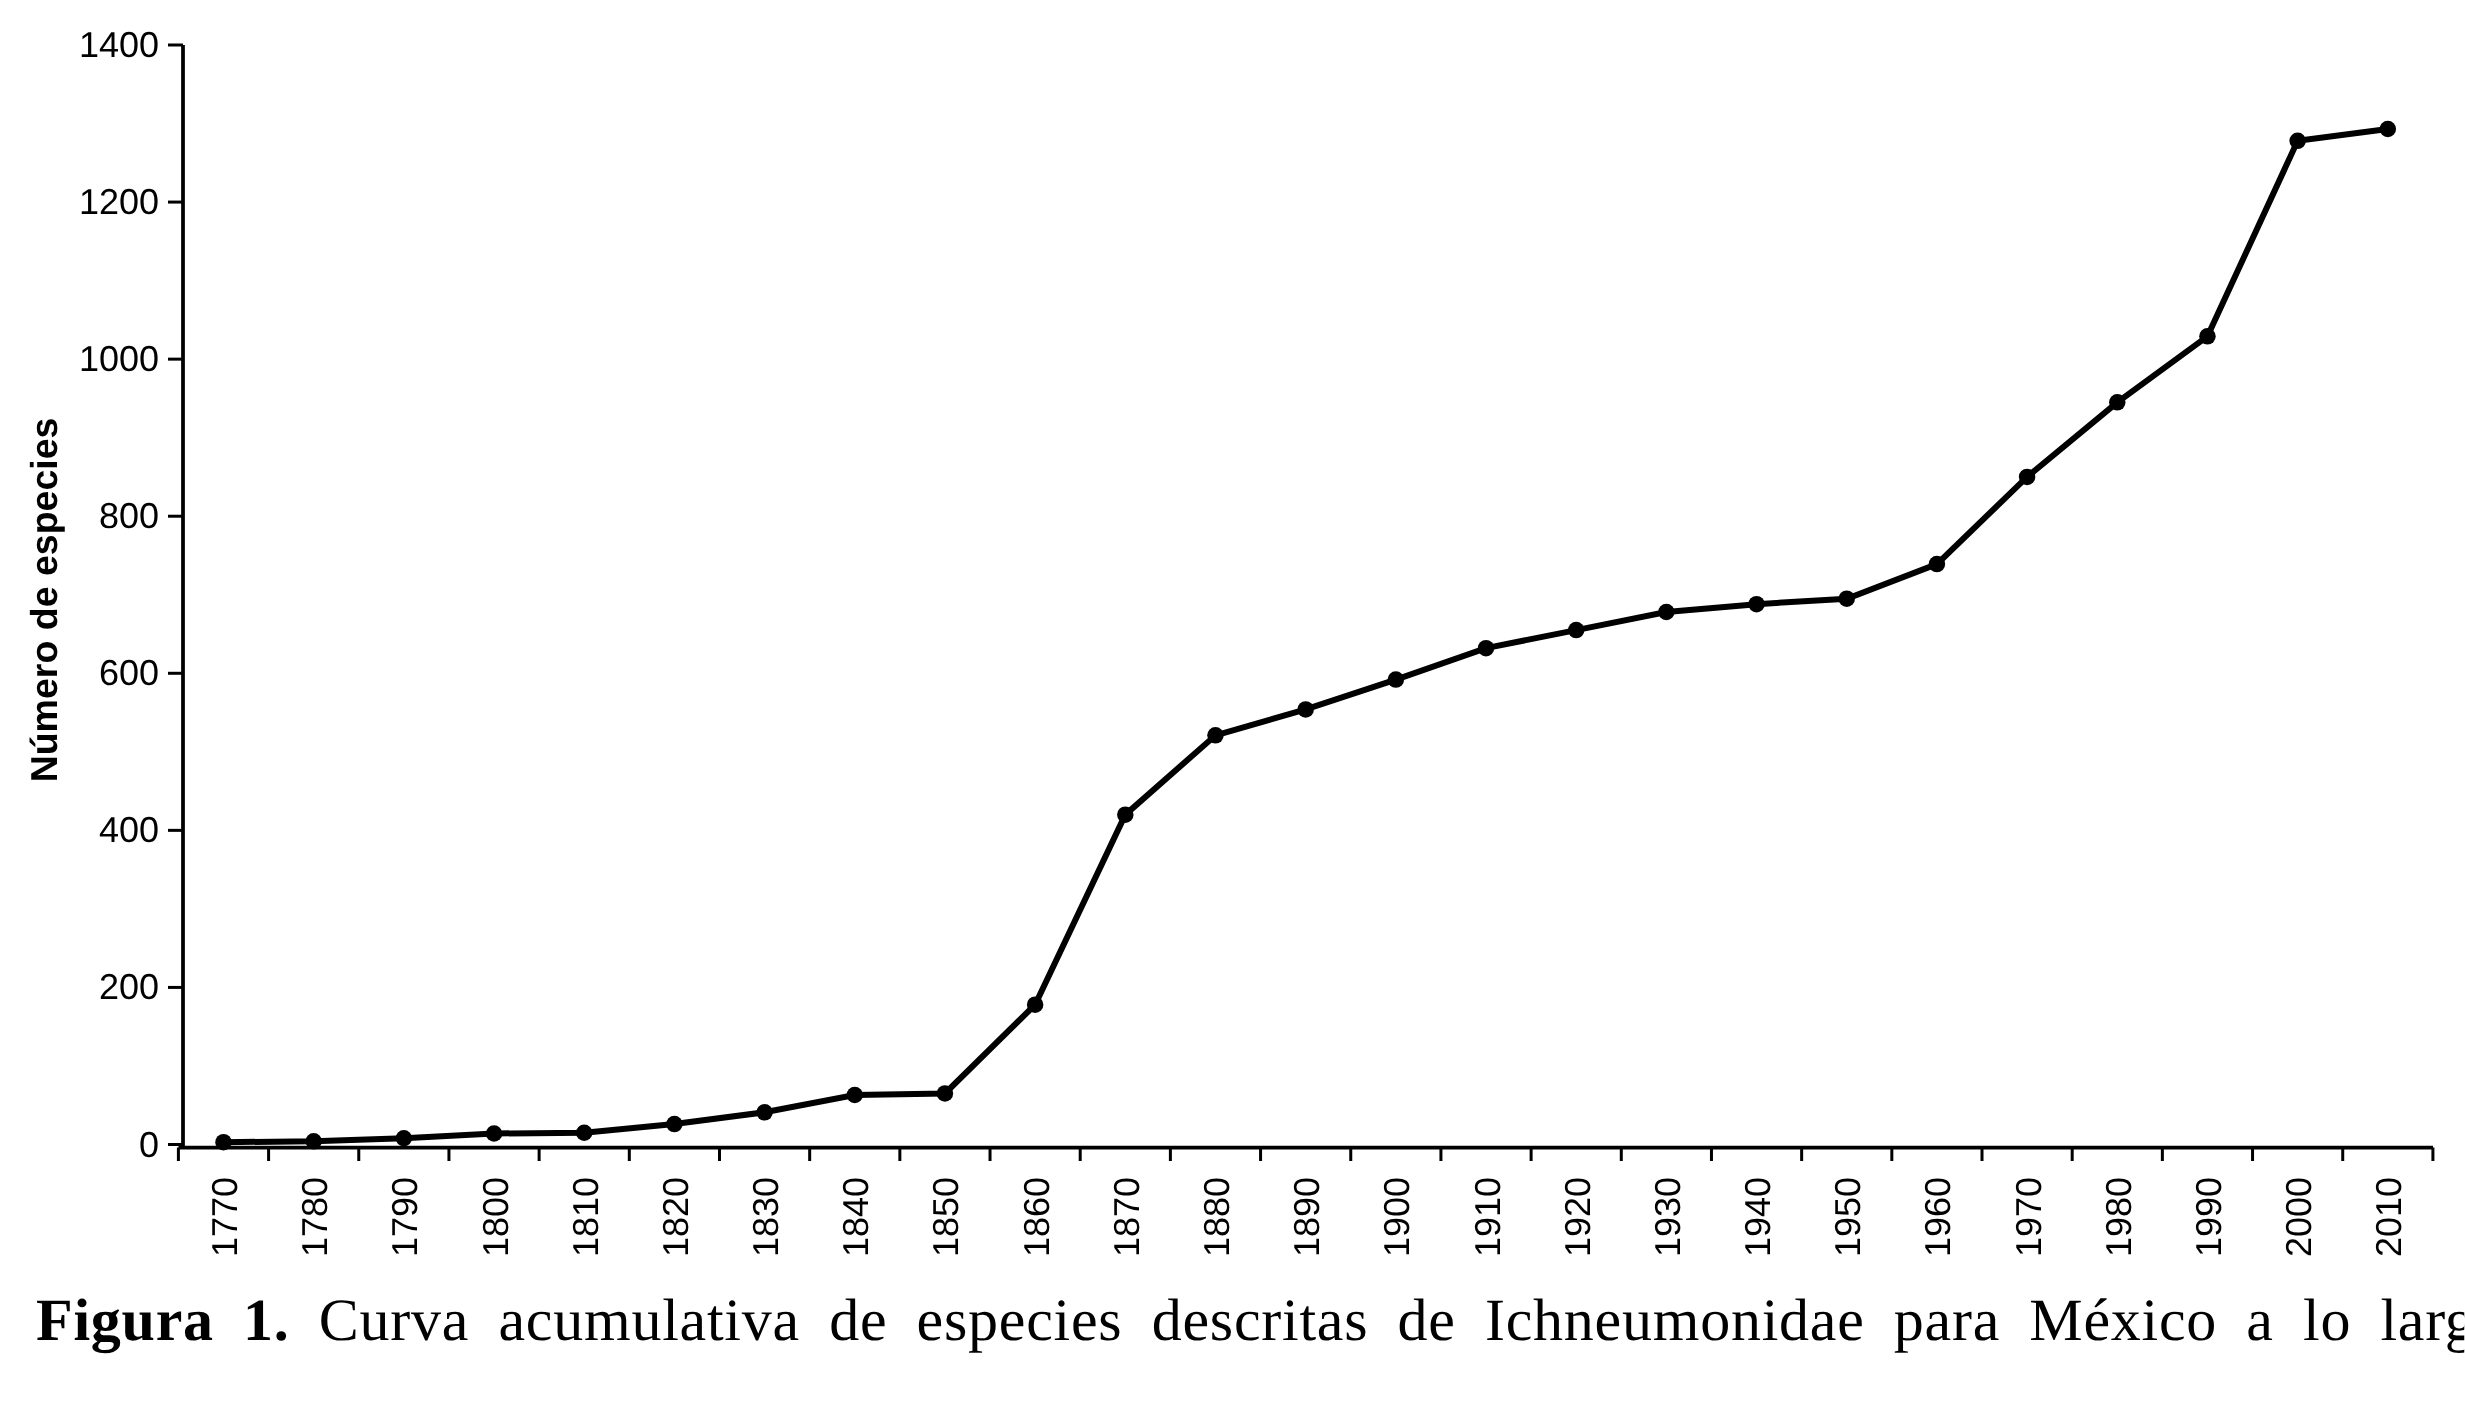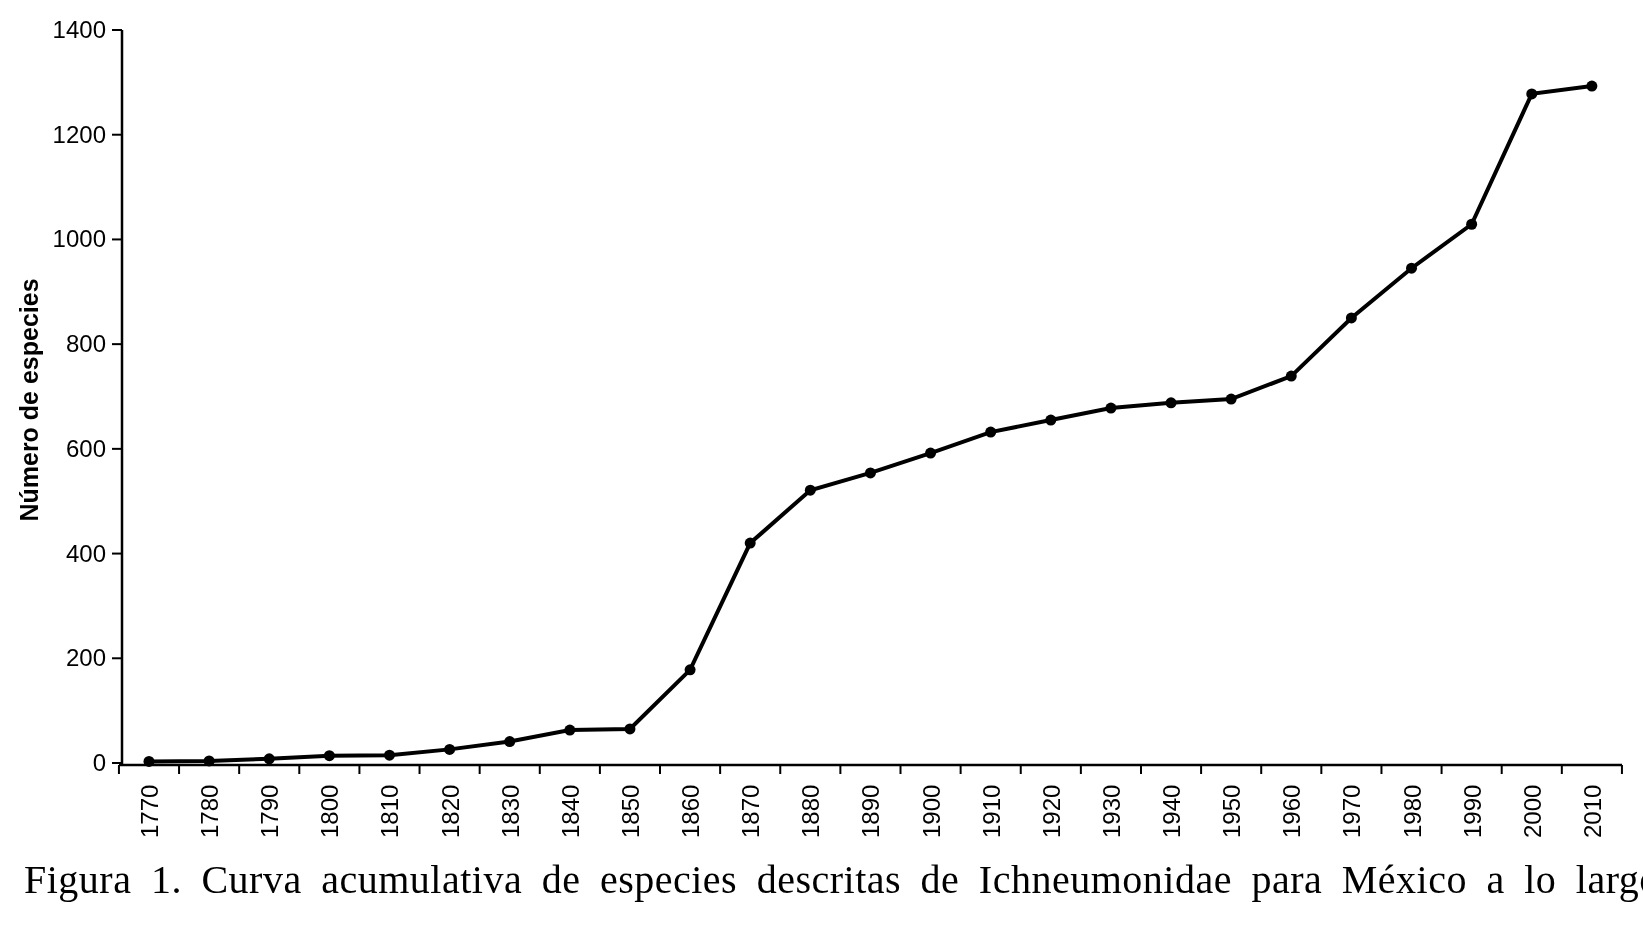--- a/index.html
+++ b/index.html
@@ -31,21 +31,21 @@
     top: 856px;
     width: 1610px;
     font-family: "Liberation Serif", serif;
     font-size: 40px;
     color: #000000;
     letter-spacing: 0.5px;
     word-spacing: 9px;
     white-space: nowrap;
   }
   .figure-caption .cap-label {
-    font-weight: normal;
+    font-weight: bold;
   }
 </style>
 </head>
 <body>
 
 <div class="page">
 
   <div class="chart-area">
     <svg id="chart-svg" width="1643" height="845" viewBox="0 0 1643 845" xmlns="http://www.w3.org/2000/svg">
         <line x1="122" y1="30" x2="122" y2="765" stroke="#000000" stroke-width="2.5"></line>

